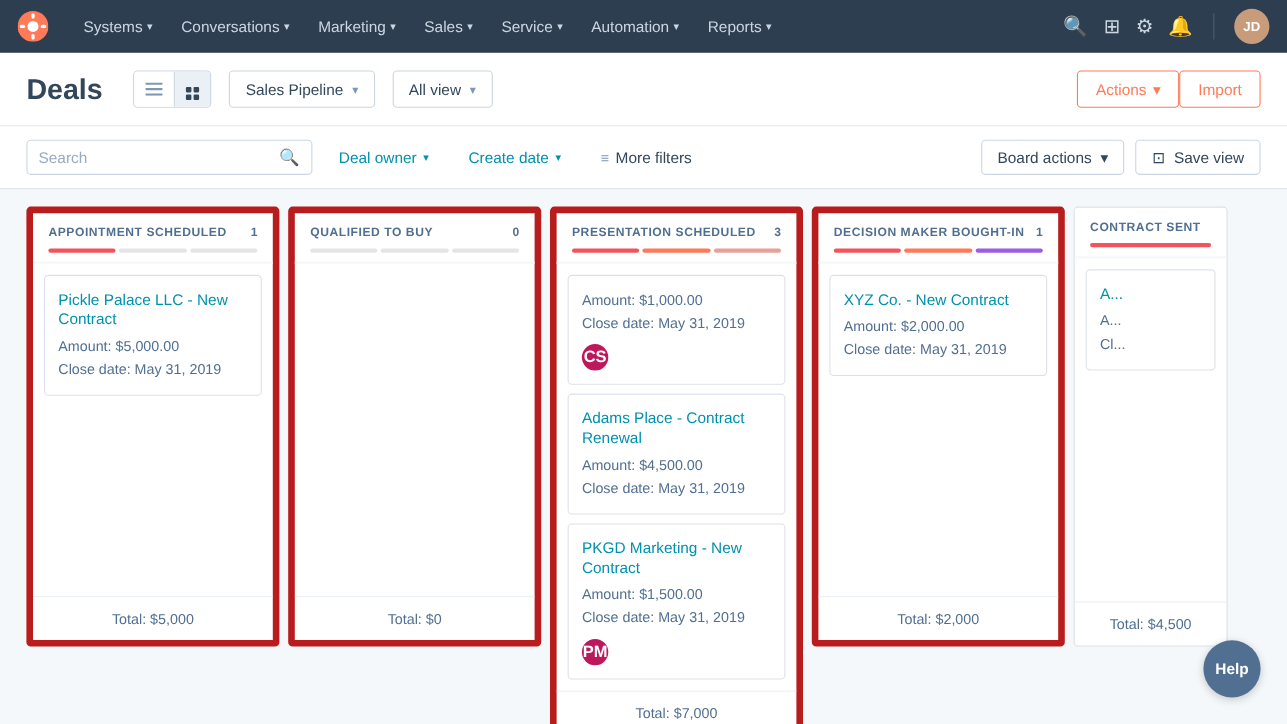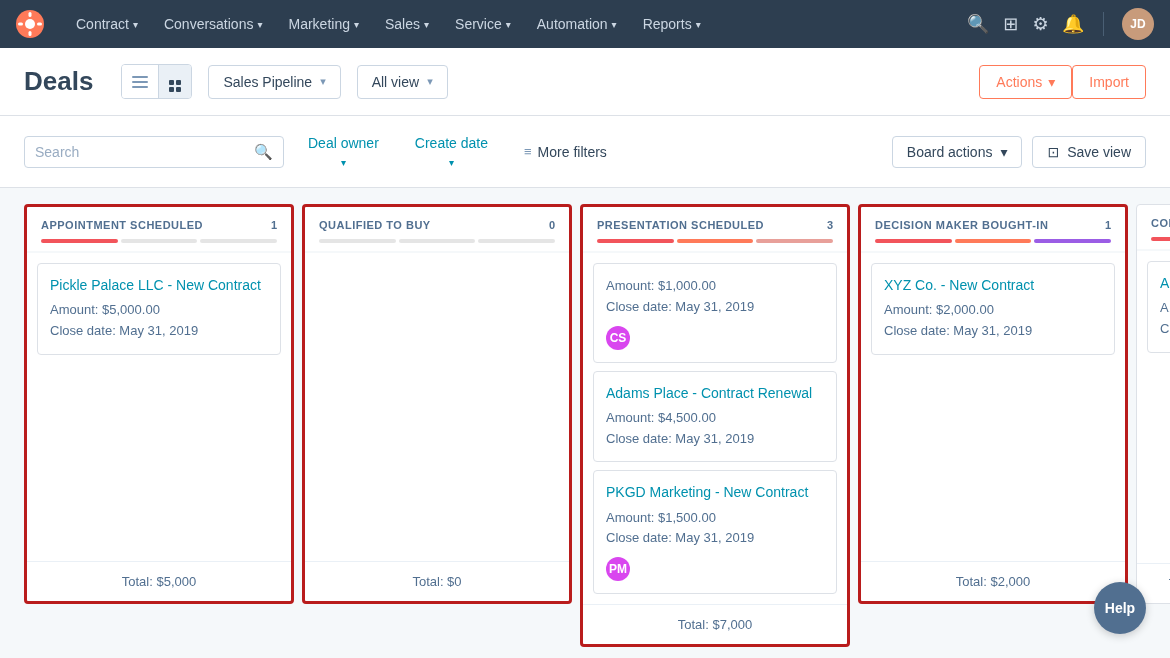--- a/index.html
+++ b/index.html
@@ -168,21 +168,20 @@
       display: flex;
       align-items: center;
       gap: 6px;
       padding: 7px 12px;
       border: none;
       background: transparent;
       cursor: pointer;
       font-size: 14px;
       color: #0091ae;
       font-weight: 500;
-      flex-direction: column;
     }
     .filter-btn .chevron { font-size: 10px; }
 
     .filter-more-btn {
       display: flex;
       align-items: center;
       gap: 6px;
       padding: 7px 12px;
       border: none;
       background: transparent;
@@ -220,23 +219,23 @@
       font-size: 14px;
       color: #33475b;
     }
     .board {
       display: flex;
       gap: 8px;
       align-items: flex-start;
       min-width: max-content;
     }
     .board-column {
-      width: 270px;
-      background: #fff;
-      border: 3px solid #b91c1c;
+      width: 230px;
+      background: #fff;
+      border: 6px solid #b91c1c;
       border-radius: 4px;
       display: flex;
       flex-direction: column;
       min-height: 400px;
     }
     .col-header {
       padding: 12px 14px 8px;
       border-bottom: 2px solid #f5f8fa;
     }
     .col-title-row {
@@ -296,23 +295,23 @@
     }
     .deal-avatar-row {
       display: flex;
       align-items: center;
       gap: 6px;
       margin-top: 8px;
     }
     .deal-avatar {
       width: 24px; height: 24px;
       border-radius: 50%;
-      background: #d946ef;
+      background: #be185d;
       display: flex; align-items: center; justify-content: center;
-      font-size: 12px; color: #fff; font-weight: 600;
+      font-size: 15px; color: #fff; font-weight: 600;
       overflow: hidden;
     }
     .col-footer {
       border-top: 1px solid #eaf0f6;
       padding: 12px 14px;
       font-size: 13px;
       color: #516f90;
       text-align: center;
       font-weight: 500;
     }
@@ -370,21 +369,21 @@
       <circle cx="14" cy="14" r="14" fill="#ff7a59"></circle>
       <circle cx="14" cy="14" r="5" fill="#fff"></circle>
       <rect x="12.5" y="2" width="3" height="5" rx="1.5" fill="#fff"></rect>
       <rect x="12.5" y="21" width="3" height="5" rx="1.5" fill="#fff"></rect>
       <rect x="2" y="12.5" width="5" height="3" rx="1.5" fill="#fff"></rect>
       <rect x="21" y="12.5" width="5" height="3" rx="1.5" fill="#fff"></rect>
     </svg>
   </div>
   <div class="topnav-items">
     <div class="nav-item">
-        <span>Contract</span>
+        <span>Systems</span>
         <span class="chevron">▾</span>
       </div>
     <div class="nav-item">
         <span>Conversations</span>
         <span class="chevron">▾</span>
       </div>
     <div class="nav-item">
         <span>Marketing</span>
         <span class="chevron">▾</span>
       </div>

